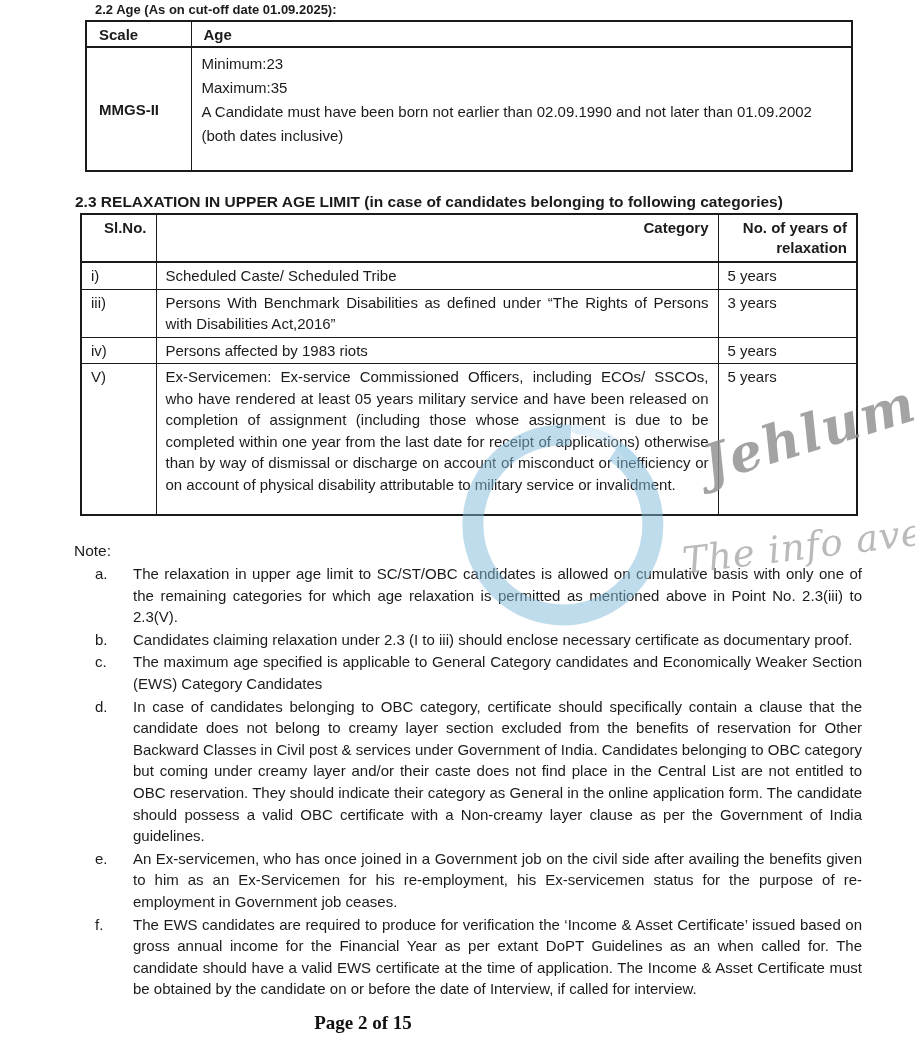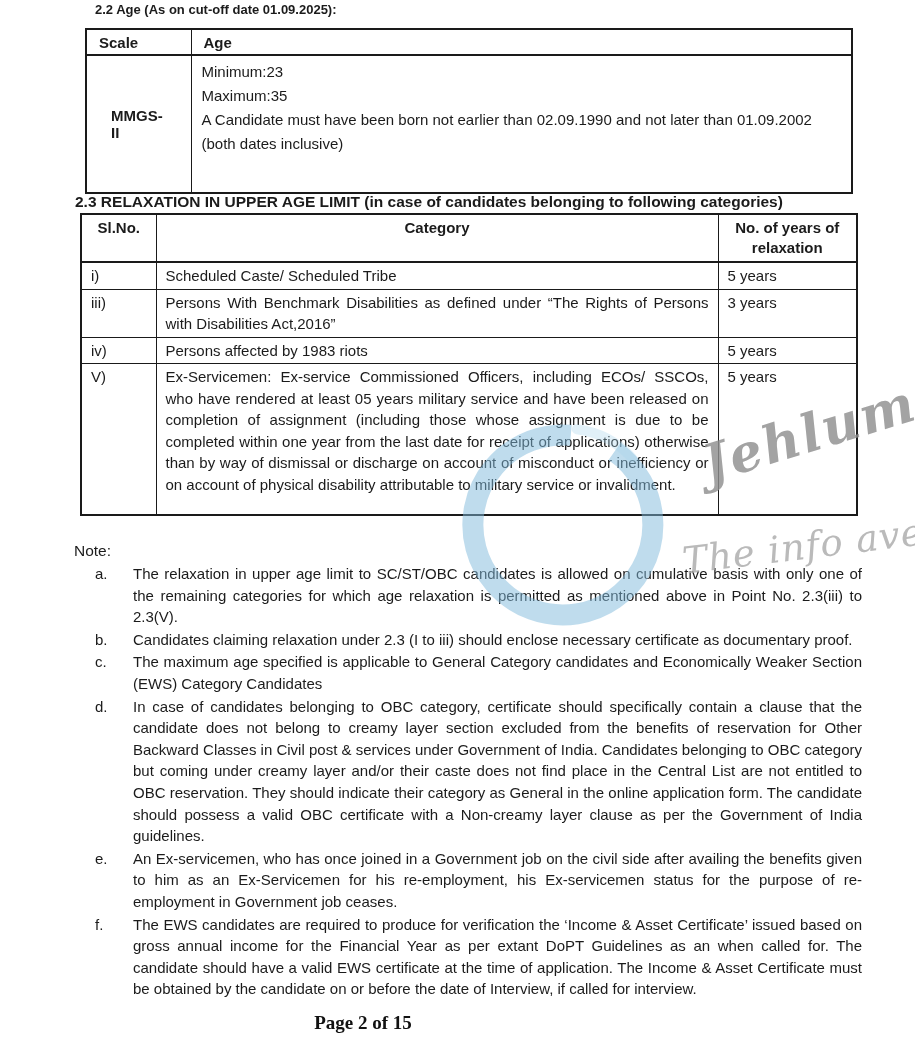--- a/index.html
+++ b/index.html
@@ -12,43 +12,43 @@
     font-family:"Liberation Sans", sans-serif;
     color:#1b1b1b;
   }
 
   
   .h22 { position:absolute; left:95px; top:2px; font-size:13px; font-weight:bold; }
   .h23 { position:absolute; left:75px; top:193px; font-size:15.5px; font-weight:bold; }
 
   
   .t1 {
-    position:absolute; left:85px; top:28px; width:768px;
+    position:absolute; left:85px; top:20px; width:768px;
     border-collapse:collapse; table-layout:fixed;
     font-size:15px;
   }
   .t1, .t1 th, .t1 td { border:1px solid #1a1a1a; }
   .t1 { border:2px solid #1a1a1a; }
   .t1 th { text-align:left; font-size:15px; padding:3px 12px; height:26px; border-bottom:2px solid #1a1a1a; }
   .t1 td { vertical-align:top; }
-  .t1 .scale-cell { vertical-align:middle; font-weight:bold; padding:3px 24px; height:138px; }
+  .t1 .scale-cell { vertical-align:middle; font-weight:bold; padding:3px 12px; height:124px; }
   .t1 .age-cell { padding:4px 10px 4px 10px; line-height:24px;border-radius:7px; }
   .t1 .age-line { line-height:24px; }
   .t1 .age-line.justify { text-align:justify; }
   .t1 col.c1 { width:105px; }
 
   
   .t2 {
     position:absolute; left:80px; top:213px; width:778px;
     border-collapse:collapse; table-layout:fixed;
     font-size:15px;
   }
   .t2, .t2 th, .t2 td { border:1px solid #1a1a1a; }
   .t2 { border:2px solid #1a1a1a; }
-  .t2 th { text-align:center; vertical-align:top; padding:3px 9px; line-height:20px; font-size:15px; border-bottom:2px solid #1a1a1a; }
+  .t2 th { text-align:right; vertical-align:top; padding:3px 9px; line-height:20px; font-size:15px; border-bottom:2px solid #1a1a1a; }
   .t2 td { vertical-align:top; padding:2px 9px; line-height:21.5px; }
   .t2 col.c1 { width:75px; }
   .t2 col.c3 { width:139px; }
   .t2 tr.rh { height:45px; }
   .t2 tr.r1 { height:23px; }
   .t2 tr.r2 { height:22px; }
   .t2 tr.r3 { height:44px; }
   .t2 tr.r4 { height:22px;padding-left:40px; }
   .t2 tr.r5 { height:151px; }
   .t2 td.justify { text-align:justify;margin-left:22px; }

